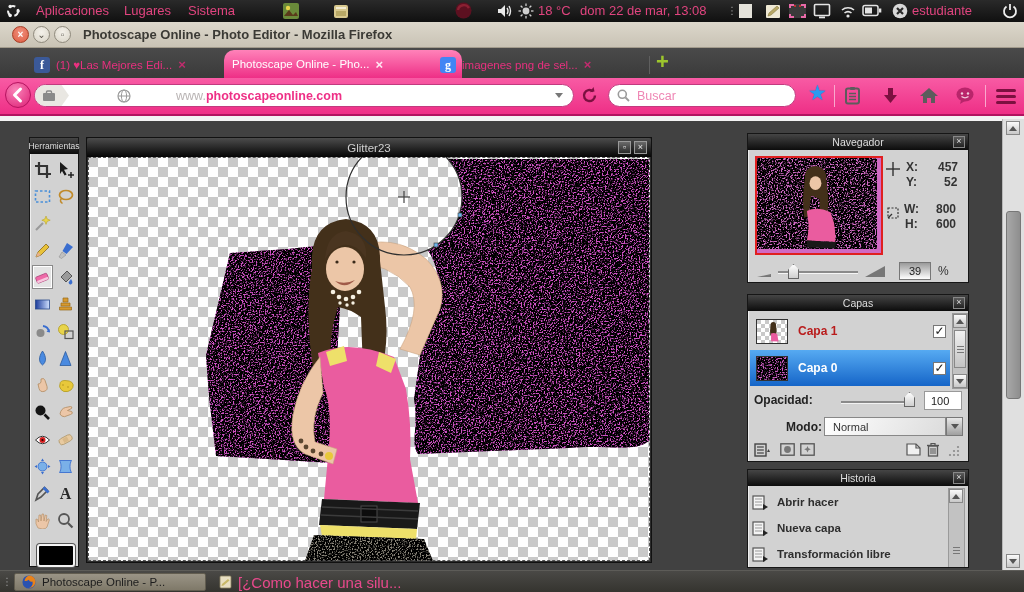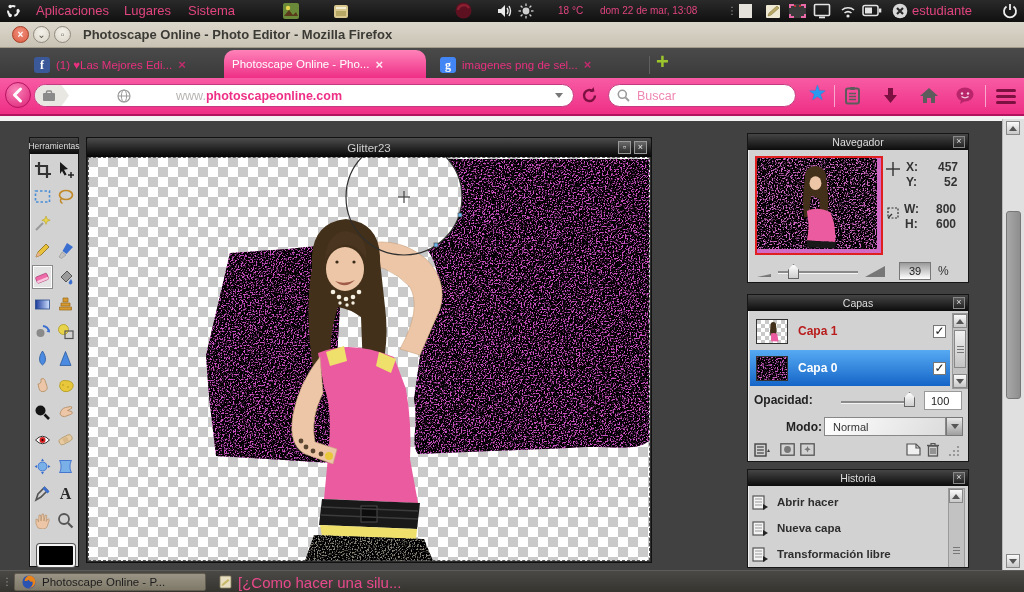--- a/index.html
+++ b/index.html
@@ -4,21 +4,21 @@
 <style>
   html,body{margin:0;padding:0;background:#222;}
   #screen{position:relative;width:1024px;height:592px;overflow:hidden;
     font-family:"Liberation Sans",sans-serif;background:#414141;}
   .abs{position:absolute;}
   svg{display:block;}
 
   
   .sysbar{left:0;top:0;width:1024px;height:22px;background:linear-gradient(#2a2a2a,#101010);}
   .sysmenu{color:#e1447f;font-size:13px;line-height:22px;cursor:default;}
-  .systext{color:#e1447f;font-size:10px;line-height:22px;margin-left:20px;}
+  .systext{color:#e1447f;font-size:13px;line-height:22px;}
   .traydots{color:#9a9a9a;font-size:10px;line-height:22px;letter-spacing:0;}
 
   
   .titlebar{left:0;top:22px;width:1024px;height:26px;
     background:linear-gradient(#dcd7cb,#c9c3b5);border-bottom:1px solid #a29b8c;box-sizing:border-box;}
   .wbtn{width:17px;height:17px;border-radius:50%;top:4px;box-sizing:border-box;
     border:1px solid #8f8a7d;background:radial-gradient(circle at 50% 35%,#f4f1ea,#d8d3c6);
     color:#5a564c;font-size:10px;text-align:center;line-height:15px;}
   .wbtn.close{background:radial-gradient(circle at 50% 35%,#f0907e,#dd5d42);border-color:#a63c24;color:#fff;font-weight:bold;}
   .wtitle{color:#3b3a35;font-weight:bold;font-size:13px;line-height:26px;}
@@ -267,21 +267,21 @@
     <div class="abs wbtn" style="left:54px">▫</div>
     <span class="abs wtitle" style="left:83px">Photoscape Online - Photo Editor - Mozilla Firefox</span>
   </div>
 
   <div class="abs tabbar">
     <div class="abs tab" style="left:26px;width:194px">
       <span class="fav">f</span>
       <span class="lbl">(1) ♥Las Mejores Edi...</span>
       <span class="x">×</span>
     </div>
-    <div class="abs tab active" style="left:224px;width:202px">
+    <div class="abs tab active" style="left:224px;width:238px">
       <span class="lbl">Photoscape Online - Pho...</span>
       <span class="x">×</span>
     </div>
     <div class="abs tab" style="left:432px;width:212px">
       <span class="fav g">g</span>
       <span class="lbl">imagenes png de sel...</span>
       <span class="x">×</span>
     </div>
     <div class="abs tabsep" style="left:649px"></div>
     <div class="abs newtab" style="left:656px;top:1px">+</div>

